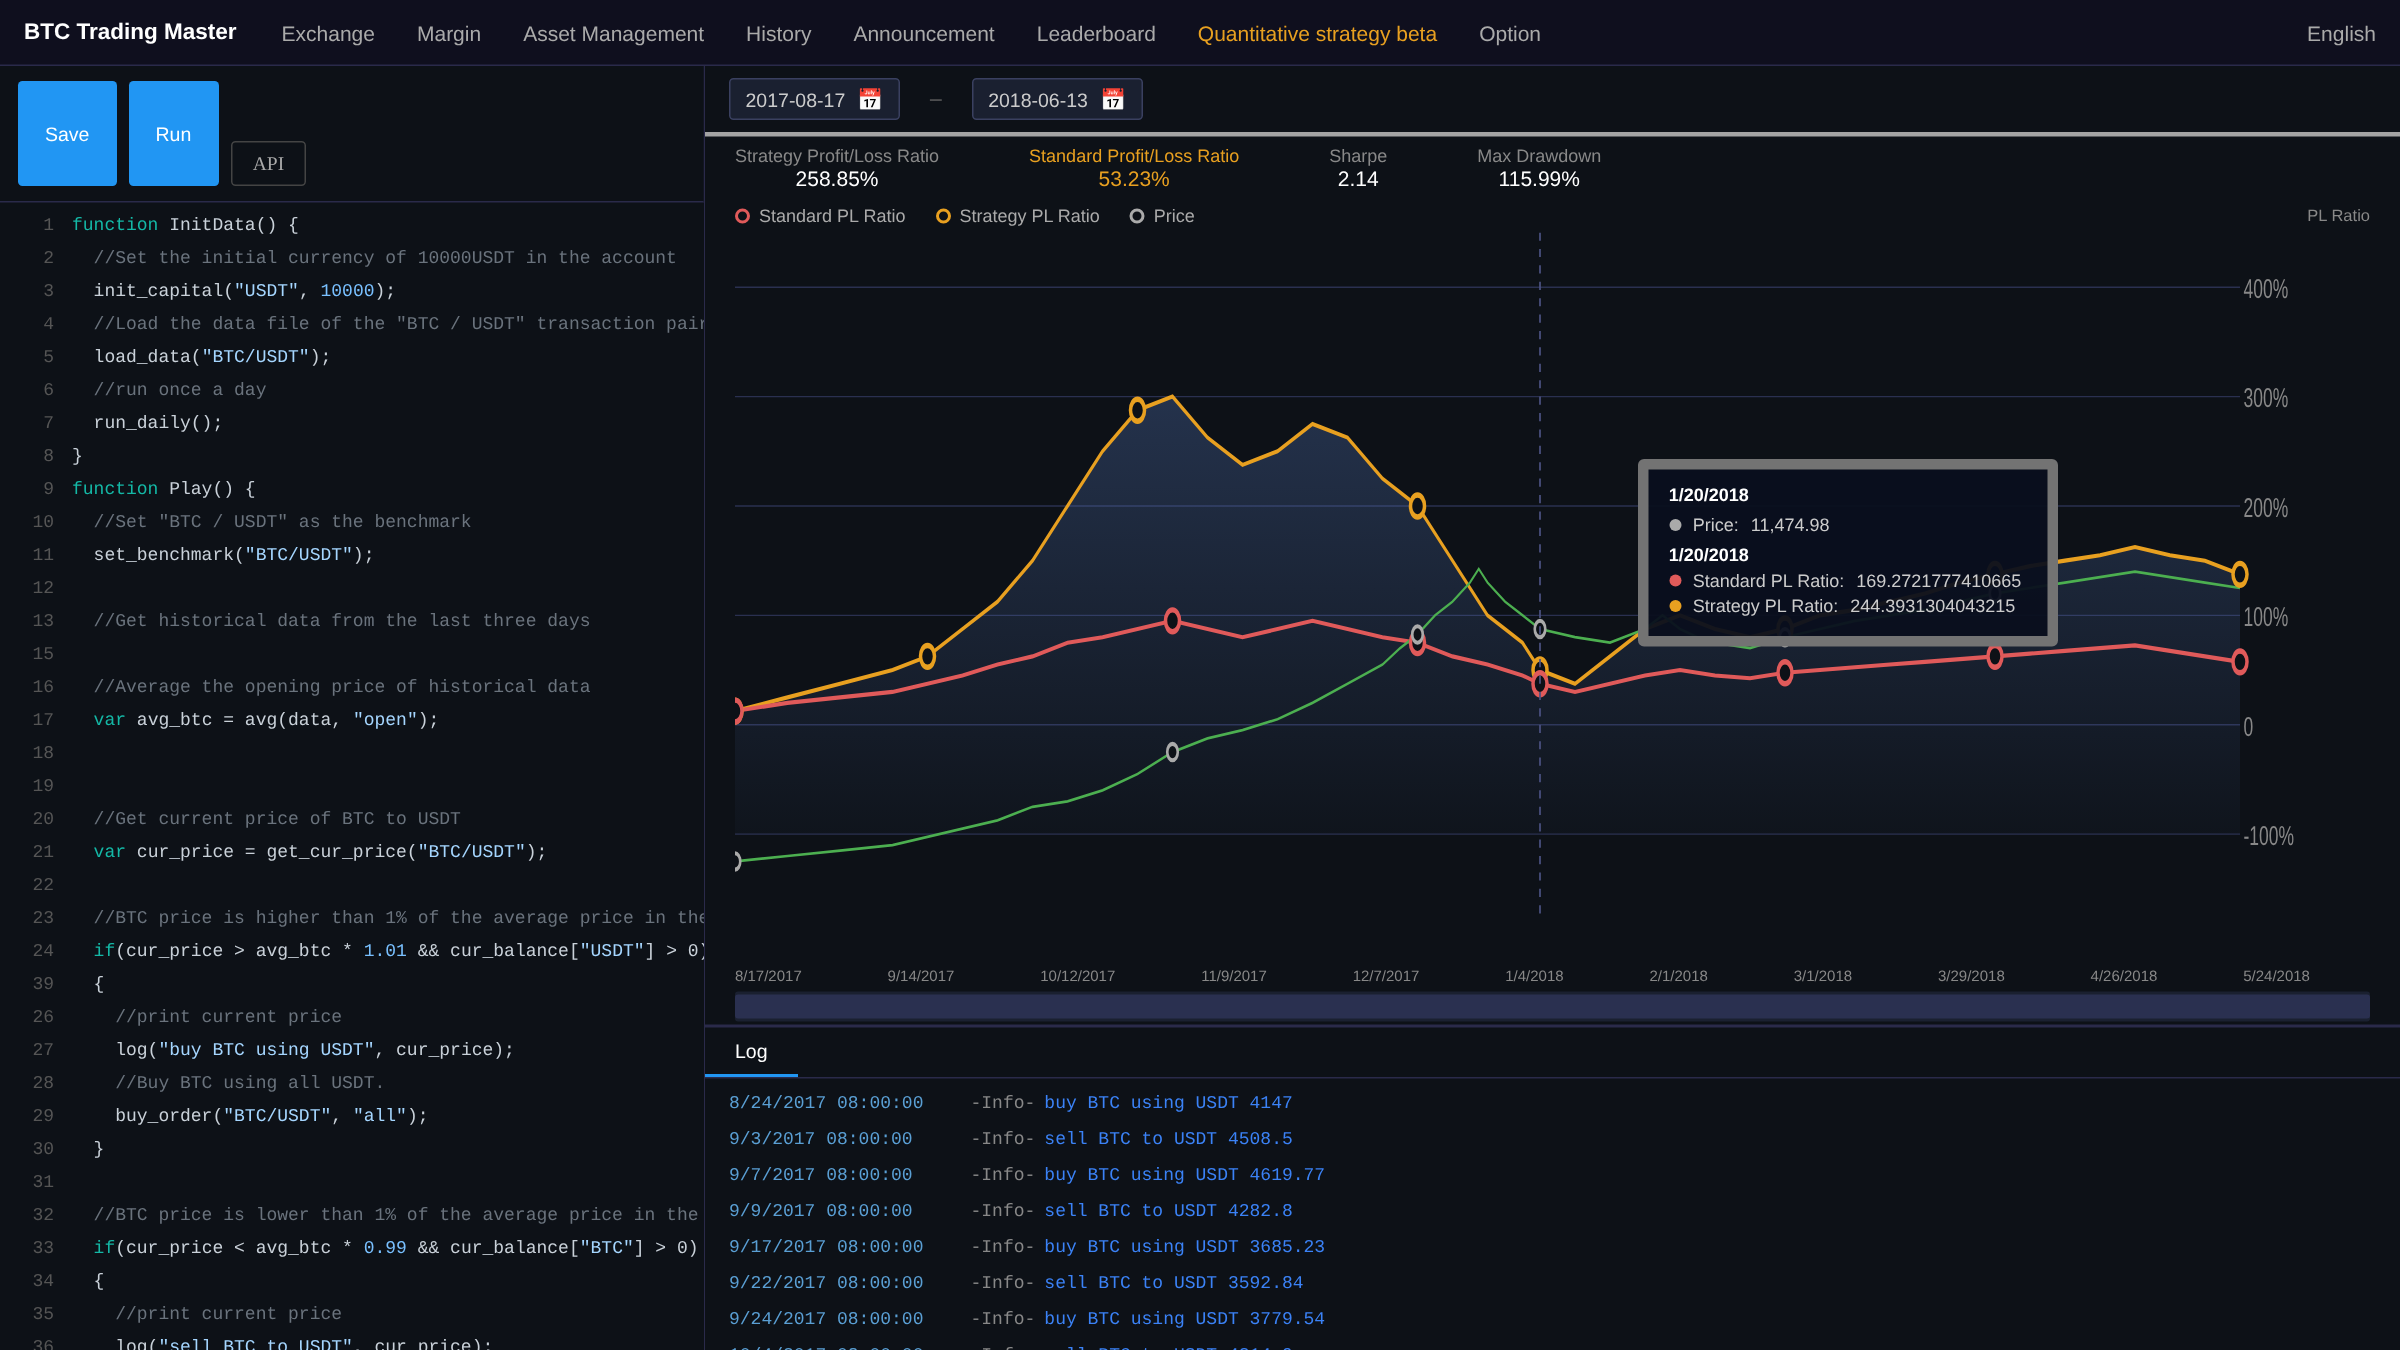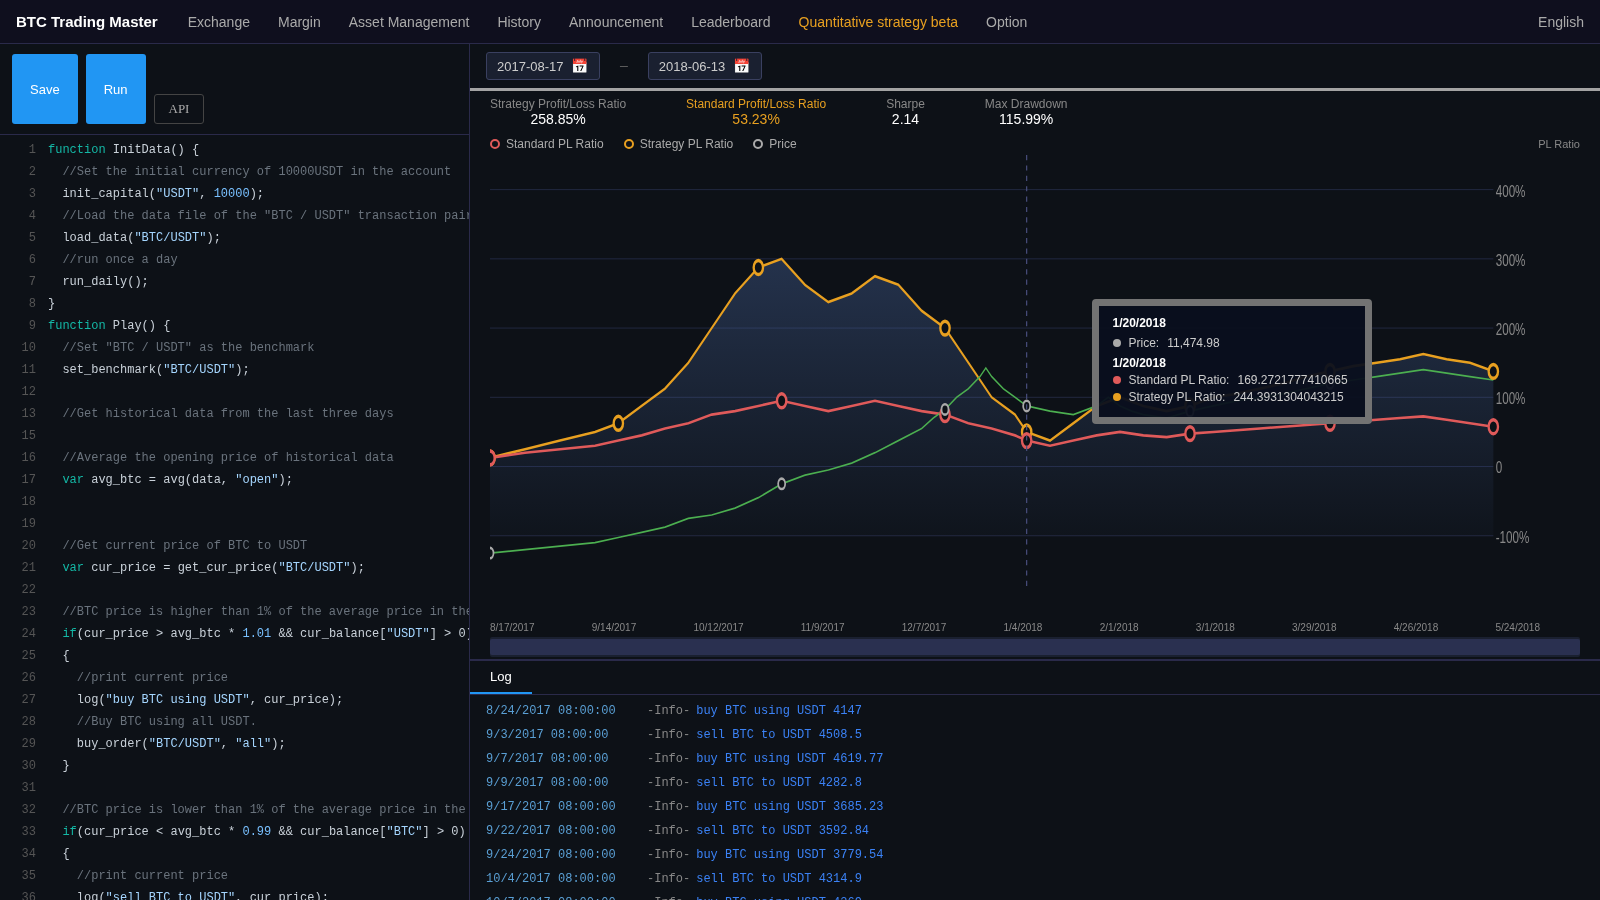--- a/index.html
+++ b/index.html
@@ -62,21 +62,21 @@
     .tooltip-box { position: absolute; background: rgba(10,15,30,0.95); border: 7px solid #737373; padding: 10px 14px; border-radius: 4px; font-size: 12px; font-family: Arial, sans-serif; top: 30%; left: 55%; z-index: 10; min-width: 280px; }
     .tooltip-date { color: #fff; font-weight: bold; margin-bottom: 6px; }
     .tooltip-row { display: flex; align-items: center; gap: 8px; margin: 3px 0; color: #ccc; }
     .tooltip-dot { width: 8px; height: 8px; border-radius: 50%; }
 
     
     .scroll-bar { height: 20px; background: #1a2030; margin: 2px 20px; border-radius: 2px; position: relative; }
     .scroll-handle { position: absolute; left: 0; top: 2px; width: 100%; height: 16px; background: #2a3050; border-radius: 2px; }
 
     
-    .log-panel { height: 240px; background: #0d1117; border-top: 1px solid #2a2a4a; display: flex; flex-direction: column; }
+    .log-panel { height: 216px; background: #0d1117; border-top: 1px solid #2a2a4a; display: flex; flex-direction: column; }
     .log-tabs { display: flex; border-bottom: 1px solid #2a2a4a; }
     .log-tab { padding: 8px 20px; color: #aaa; cursor: pointer; font-family: Arial, sans-serif; font-size: 13px; border-bottom: 2px solid transparent; }
     .log-tab.active { color: #fff; border-bottom: 2px solid #2196f3; }
     .log-content { flex: 1; overflow-y: auto; padding: 4px 0; }
     .log-entry { padding: 3px 16px; font-size: 12px; line-height: 18px; display: flex; gap: 6px; }
     .log-time { color: #5a9fd4; min-width: 155px; }
     .log-info { color: #888; }
     .log-msg { color: #3b82f6; }
 
     
@@ -197,21 +197,21 @@
         </div>
         <div class="code-line">
           <span class="line-num">23</span>
           <span class="line-code"><span class="cmt">  //BTC price is higher than 1% of the average price in the</span></span>
         </div>
         <div class="code-line">
           <span class="line-num">24</span>
           <span class="line-code"><span class="kw">  if</span><span>(cur_price &gt; avg_btc * </span><span class="num">1.01</span><span> &amp;&amp; cur_balance[</span><span class="str">"USDT"</span><span>] &gt; 0)</span></span>
         </div>
         <div class="code-line">
-          <span class="line-num">25</span>
+          <span class="line-num">39</span>
           <span class="line-code"><span>  {</span></span>
         </div>
         <div class="code-line">
           <span class="line-num">26</span>
           <span class="line-code"><span class="cmt">    //print current price</span></span>
         </div>
         <div class="code-line">
           <span class="line-num">27</span>
           <span class="line-code"><span>    log(</span><span class="str">"buy BTC using USDT"</span><span>, cur_price);</span></span>
         </div>

